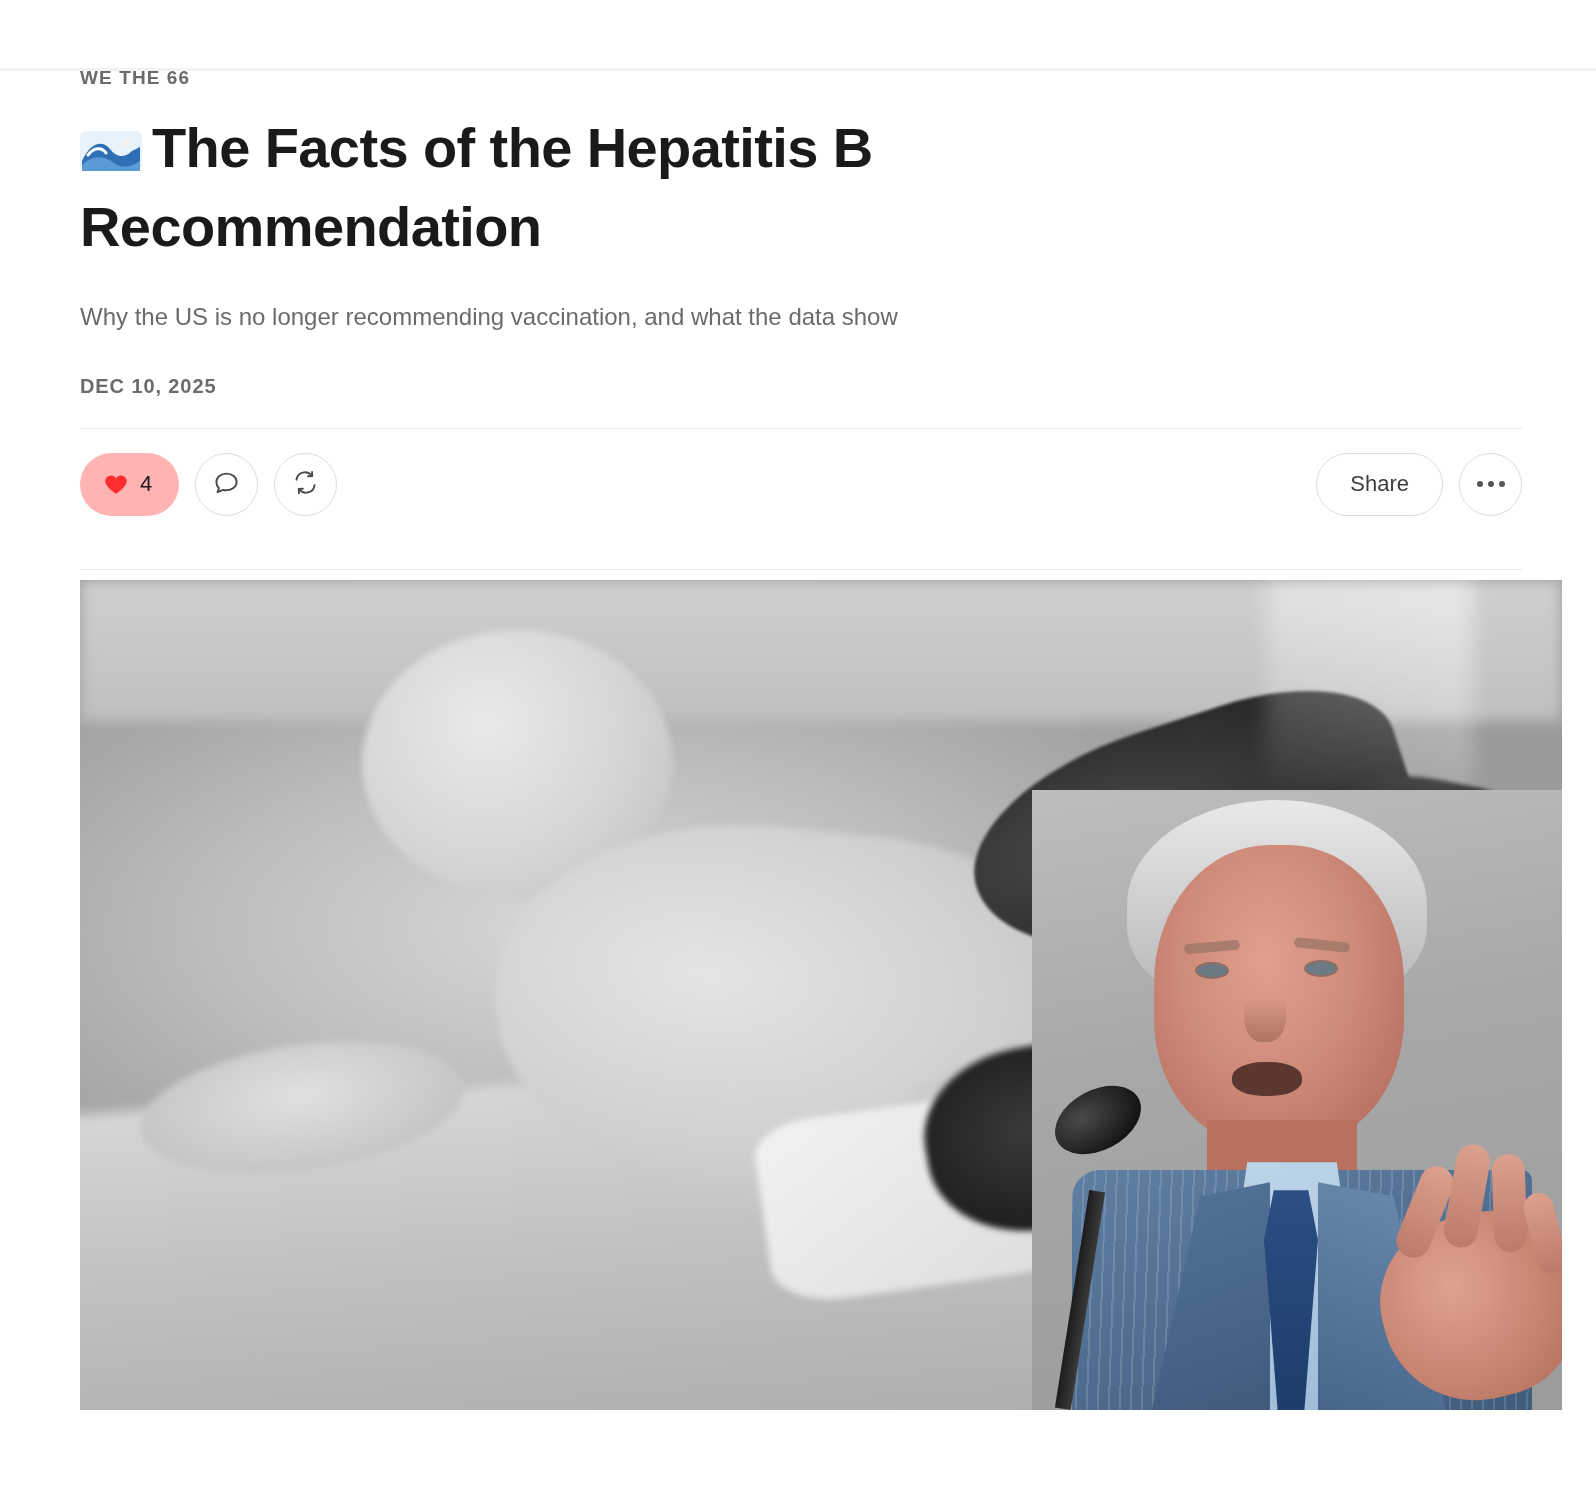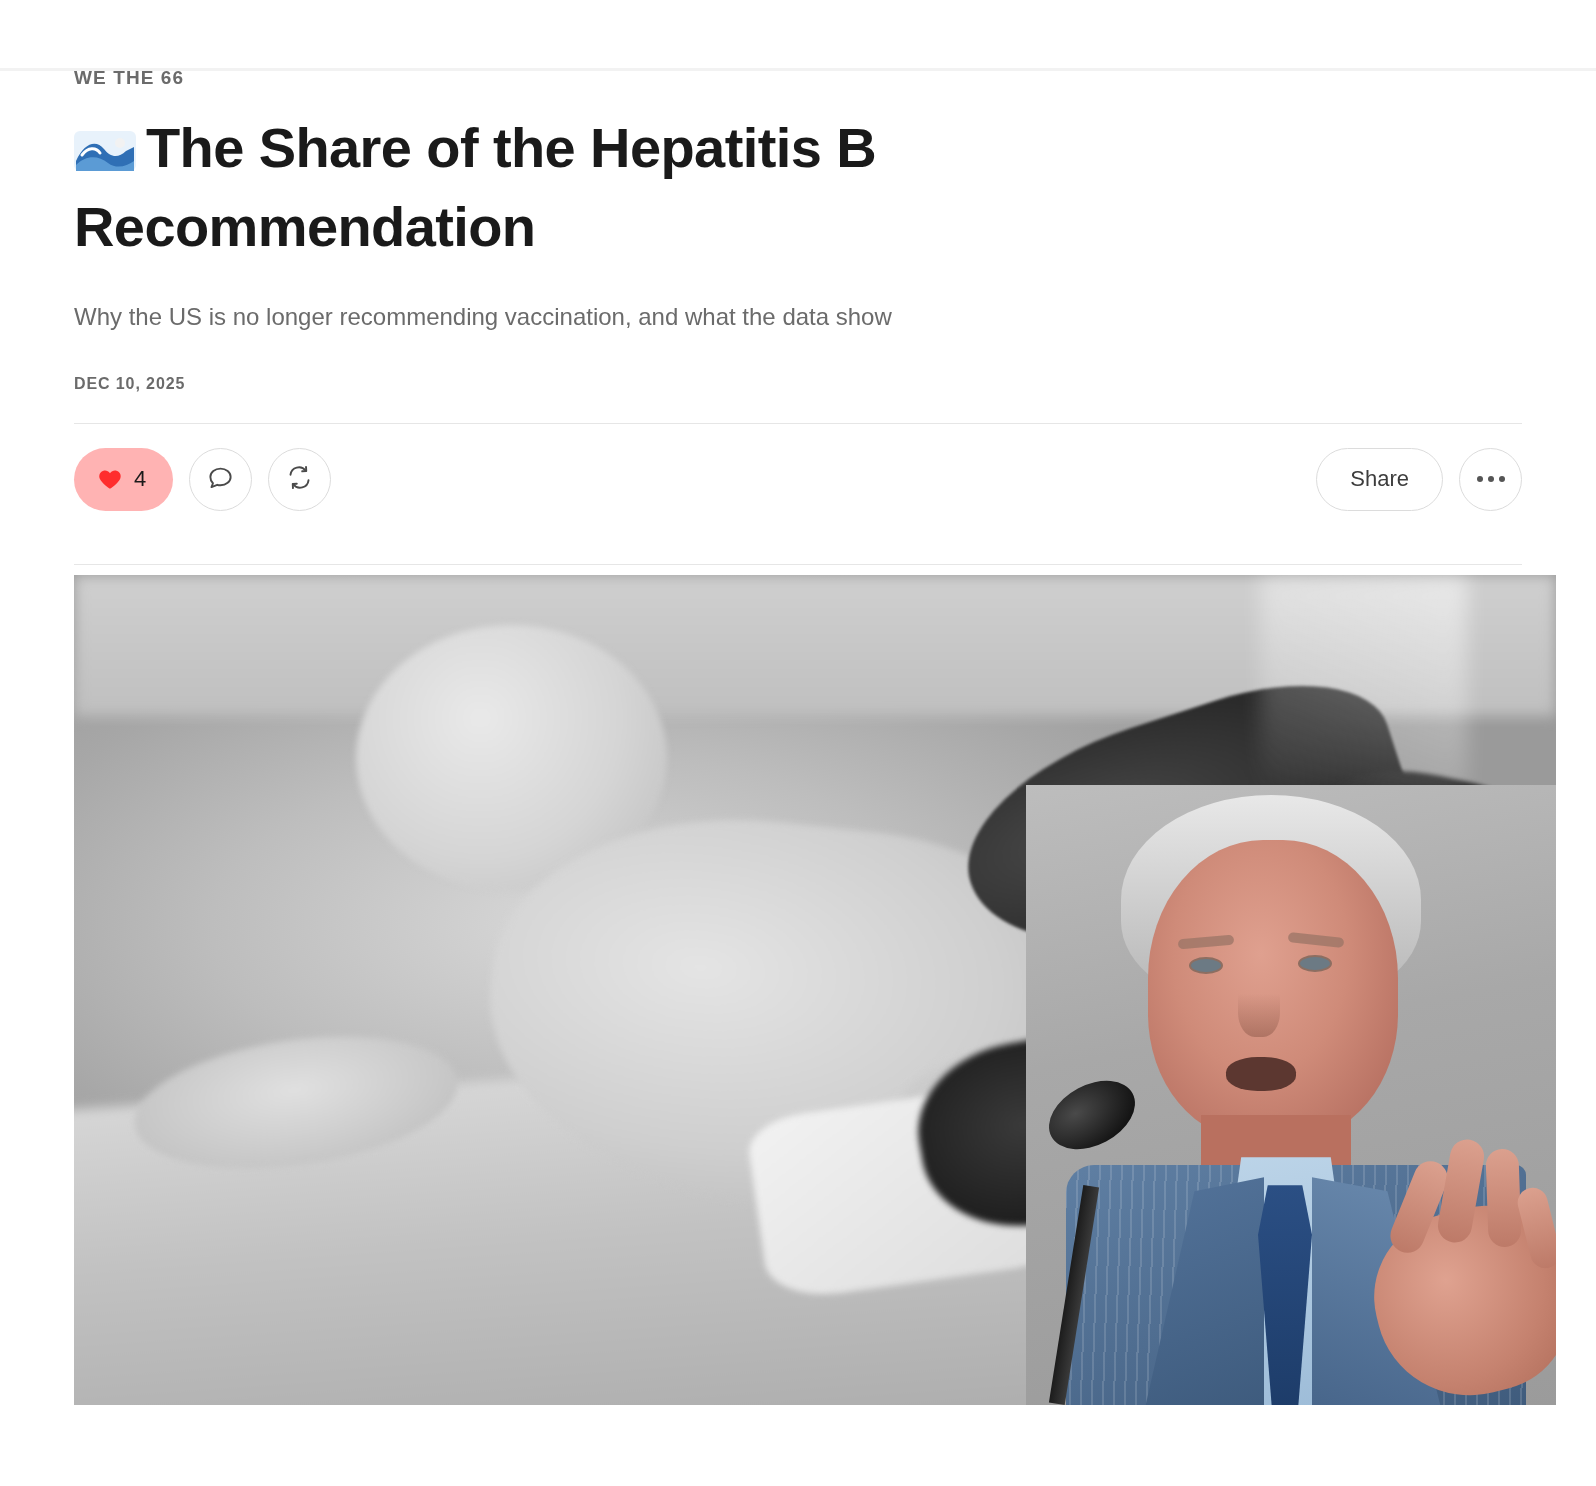--- a/index.html
+++ b/index.html
@@ -20,20 +20,21 @@
     position: relative;
   }
   .topline {
     position: absolute;
     top: 0; left: 0; right: 0;
     height: 3px;
     background: #f2f2f2;
   }
   .article {
     padding: 0 74px;
+    margin-left: 6px;
   }
   .publication {
     margin-top: 68px;
     font-size: 19px;
     font-weight: 700;
     letter-spacing: 1.1px;
     color: #6b6b6b;
     text-transform: uppercase;
     line-height: 1;
   }
@@ -53,21 +54,21 @@
   }
   .subtitle {
     margin-top: 34px;
     font-size: 24px;
     line-height: 1.4;
     color: #6b6b6b;
     font-weight: 400;
   }
   .date {
     margin-top: 42px;
-    font-size: 16px;
+    font-size: 20px;
     letter-spacing: 0.9px;
     font-weight: 600;
     color: #6b6b6b;
     text-transform: uppercase;
   }
   .divider {
     margin-top: 30px;
     height: 1px;
     background: #e6e6e6;
     width: 100%;
@@ -407,21 +408,21 @@
 
     <h1 class="title">
       <span class="wave-icon">
         <svg width="62" height="50" viewBox="0 0 62 50" aria-hidden="true">
           <rect x="0" y="6" width="62" height="40" rx="6" fill="#e8f2fb"></rect>
           <path d="M2 36 C10 18, 22 14, 30 24 C36 32, 44 34, 52 26 L60 22 L60 44 L2 44 Z" fill="#2f6fb5"></path>
           <path d="M2 40 C12 30, 24 30, 34 38 C42 44, 52 42, 60 36 L60 46 L2 46 Z" fill="#5b9bd5"></path>
           <path d="M8 30 C14 22, 22 22, 26 28" stroke="#ffffff" stroke-width="3" fill="none" stroke-linecap="round"></path>
           <circle cx="46" cy="18" r="5" fill="#f2f2f2"></circle>
         </svg>
-      </span><span>The Share of the Hepatitis B Recommendation</span>
+      </span><span>The Facts of the Hepatitis B Recommendation</span>
     </h1>
 
     <div class="subtitle">Why the US is no longer recommending vaccination, and what the data show</div>
 
     <div class="date">DEC 10, 2025</div>
 
     <div class="divider"></div>
 
     <div class="actionbar">
       <div class="actions-left">

